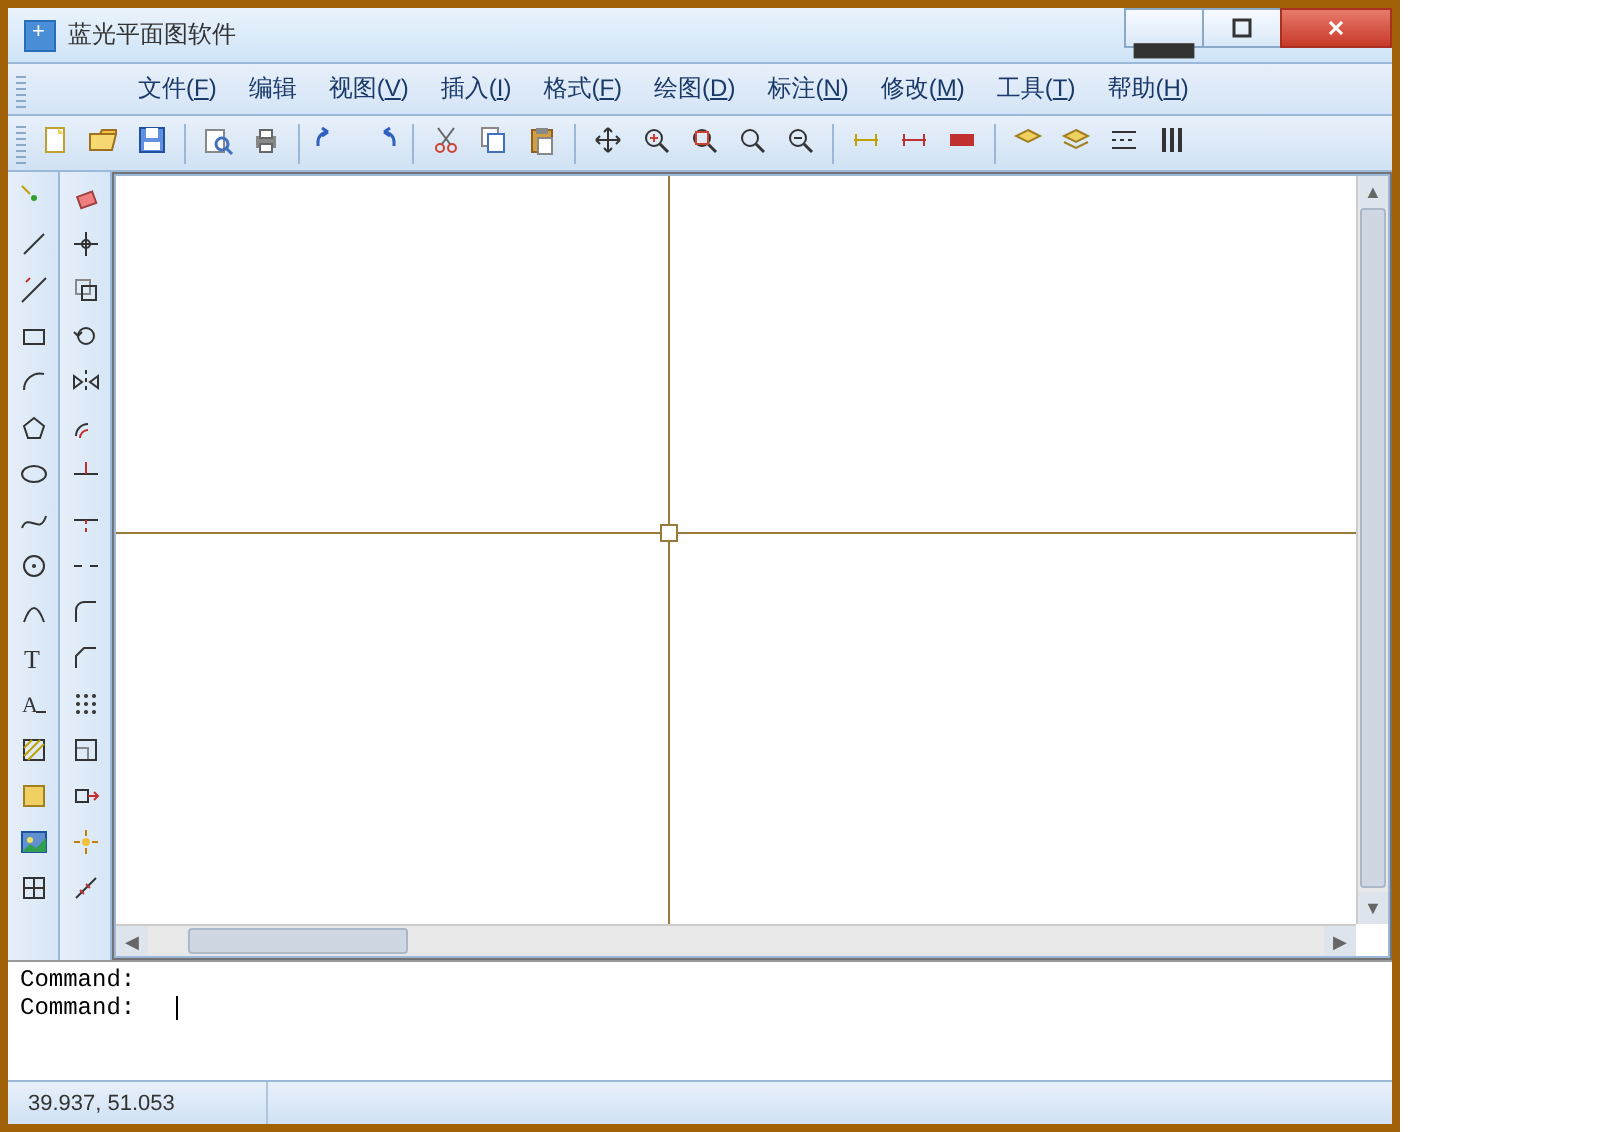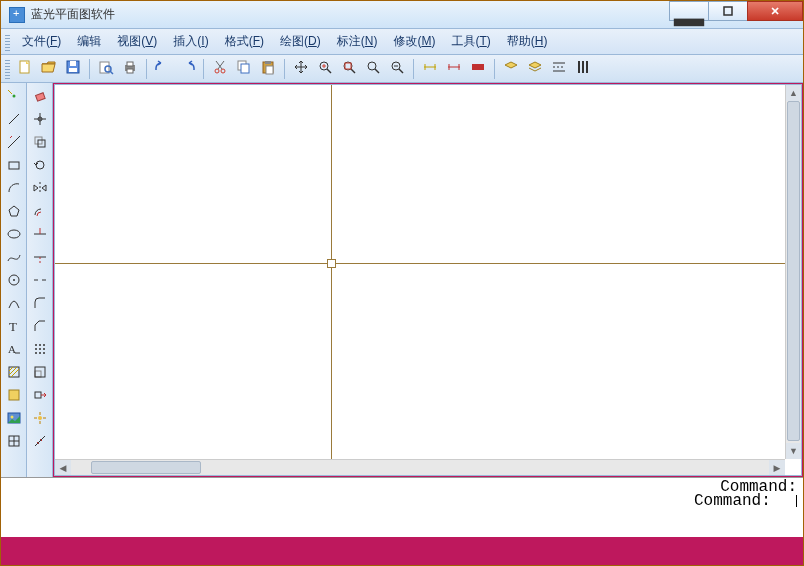--- a/index.html
+++ b/index.html
@@ -1,27 +1,27 @@
 <!DOCTYPE html>
 <html><head>
 <meta charset="utf-8">
 <style>
 * { box-sizing: border-box; margin: 0; padding: 0; }
 body { font-family: "Microsoft YaHei", Tahoma, sans-serif; font-size: 12px; background: #fff; overflow: hidden; }
-.window { width: 804px; height: 566px; border: 1px solid #a16207; background: #be185d; position: relative; }
+.window { width: 700px; height: 566px; border: 4px solid #a16207; background: #737373; position: relative; }
 .titlebar { height: 28px; background: linear-gradient(#eaf3fb, #cfe4f8); display: flex; align-items: center; padding: 0 2px; border-bottom: 1px solid #9bb8d8; position: relative; }
 .titlebar .icon { width: 16px; height: 16px; background: #4a8ed8; border: 1px solid #2a6eb8; margin: 0 6px; position: relative; }
 .titlebar .icon::after { content: "+"; color: #fff; font-size: 11px; position: absolute; top: -1px; left: 3px; }
 .titlebar .title { color: #333; font-size: 12px; }
 .winbtns { position: absolute; right: 0; top: 0; display: flex; }
 .winbtn { width: 40px; height: 20px; border: 1px solid #8aa8c8; background: linear-gradient(#f8fbff,#d8e8f8); display: flex; align-items: center; justify-content: center; font-size: 11px; color: #333; margin-left: -1px; }
 .winbtn.close { width: 56px; background: linear-gradient(#e67a6a,#c83a2a); color: #fff; font-weight: bold; border-color: #a83020; }
 .winbtn.max svg, .winbtn.min svg { width: 10px; height: 10px; }
 
-.menubar { height: 26px; background: linear-gradient(#e8f0fa,#d4e4f6); border-bottom: 1px solid #9bb8d8; display: flex; align-items: center; padding: 0 4px; }
+.menubar { height: 26px; background: linear-gradient(#e8f0fa,#d4e4f6); border-bottom: 1px solid #9bb8d8; display: flex; align-items: center; padding: 0 4px; gap: 44px; }
 .menubar .grip { width: 5px; height: 18px; margin-right: 4px; background: repeating-linear-gradient(0deg,#8aa8c8 0,#8aa8c8 1px,transparent 1px,transparent 3px); }
 .menuitem { padding: 2px 8px; color: #1a3a6a; cursor: default; }
 .menuitem u { text-decoration: underline; }
 
 .toolbar { height: 28px; background: linear-gradient(#e8f0fa,#d0e2f4); border-bottom: 1px solid #9bb8d8; display: flex; align-items: center; padding: 0 4px; gap: 2px; }
 .toolbar .grip { width: 5px; height: 20px; margin-right: 2px; background: repeating-linear-gradient(0deg,#8aa8c8 0,#8aa8c8 1px,transparent 1px,transparent 3px); }
 .tbtn { width: 22px; height: 22px; display: flex; align-items: center; justify-content: center; border: 1px solid transparent; border-radius: 2px; }
 .tbtn svg { width: 16px; height: 16px; }
 .tsep { width: 1px; height: 20px; background: #9bb8d8; margin: 0 3px; }
 
@@ -35,21 +35,21 @@
 .pickbox { position: absolute; left: 272px; top: 174px; width: 9px; height: 9px; border: 1px solid #9a7a3a; background: #fff; }
 .vscroll { width: 16px; background: #e8e8e8; border-left: 1px solid #ccc; position: absolute; right: 0; top: 0; bottom: 16px; }
 .vscroll .thumb { position: absolute; left: 1px; right: 1px; top: 16px; height: 340px; background: #cfd8e2; border: 1px solid #aab8c8; border-radius: 2px; }
 .vscroll .arr { position: absolute; left: 0; right: 0; height: 16px; background: #dde4ec; display:flex; align-items:center; justify-content:center; font-size:9px; color:#666; }
 .vscroll .arr.up { top: 0; } .vscroll .arr.dn { bottom: 0; }
 .hscroll { height: 16px; background: #e8e8e8; border-top: 1px solid #ccc; position: absolute; left: 0; right: 16px; bottom: 0; }
 .hscroll .thumb { position: absolute; top: 1px; bottom: 1px; left: 36px; width: 110px; background: #cfd8e2; border: 1px solid #aab8c8; border-radius: 2px; }
 .hscroll .arr { position: absolute; top: 0; bottom: 0; width: 16px; background: #dde4ec; display:flex;align-items:center;justify-content:center;font-size:9px;color:#666; }
 .hscroll .arr.lf { left: 0; } .hscroll .arr.rt { right: 0; }
 
-.cmdpanel { height: 60px; border-top: 1px solid #999; background: #fff; font-family: "Courier New", monospace; font-size: 16px; padding: 2px 6px; overflow: hidden; text-align: right; }
+.cmdpanel { height: 60px; border-top: 1px solid #999; background: #fff; font-family: "Courier New", monospace; font-size: 12px; padding: 2px 6px; overflow: hidden; }
 .cmdpanel .line { line-height: 14px; white-space: pre; }
 .cmdpanel .cursor { display: inline-block; width: 1px; height: 12px; background: #000; margin-left: 6px; vertical-align: middle; }
 
 .statusbar { height: 22px; background: linear-gradient(#e8f0fa,#d0e2f4); border-top: 1px solid #9bb8d8; display: flex; align-items: center; font-size: 11px; color: #333; }
 .statusbar .cell { padding: 0 10px; border-right: 1px solid #b0c4de; height: 100%; display: flex; align-items: center; min-width: 130px; }
 .statusbar .cell.wide { flex: 1; border-right: none; }
 
 
 .i-new { fill:#fff; stroke:#c0a030; }
 .i-open { fill:#f0c040; stroke:#a07020; }
@@ -463,14 +463,18 @@
         </div>
       </div>
     </div>
   </div>
 
   <div class="cmdpanel" id="cmdpanel">
       <div class="line">Command:</div>
       <div class="line">Command:  <span class="cursor"></span></div>
     </div>
 
+  <div class="statusbar">
+    <div class="cell">39.937,   51.053</div>
+    <div class="cell wide"></div>
+  </div>
 
 </div>
 
 </body></html>

